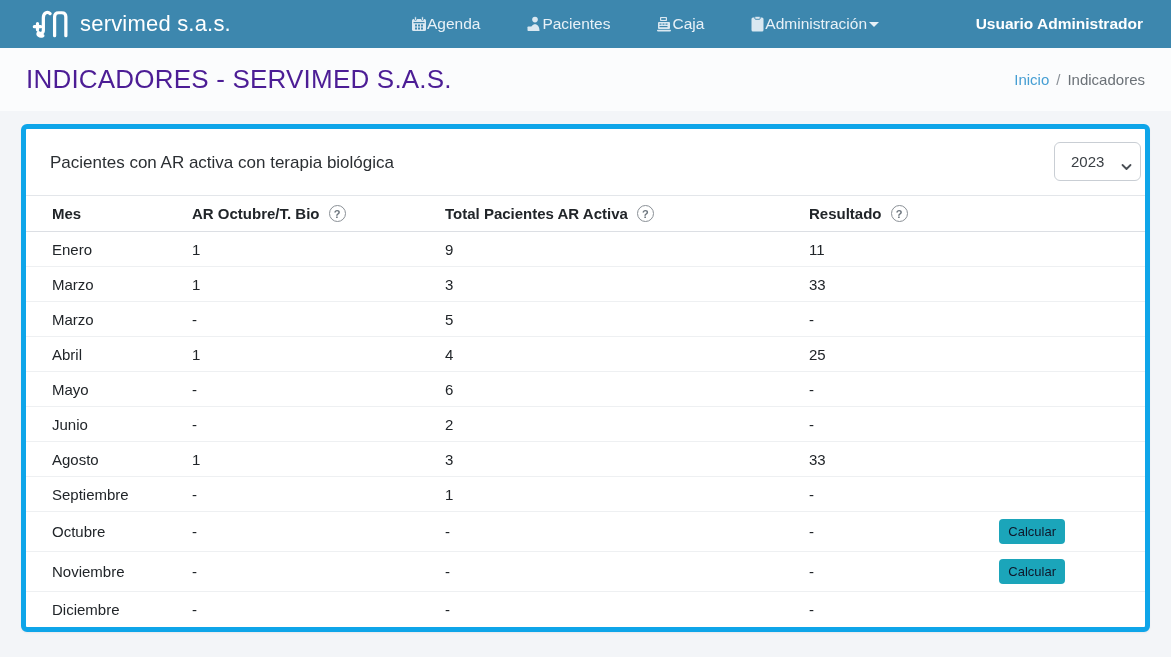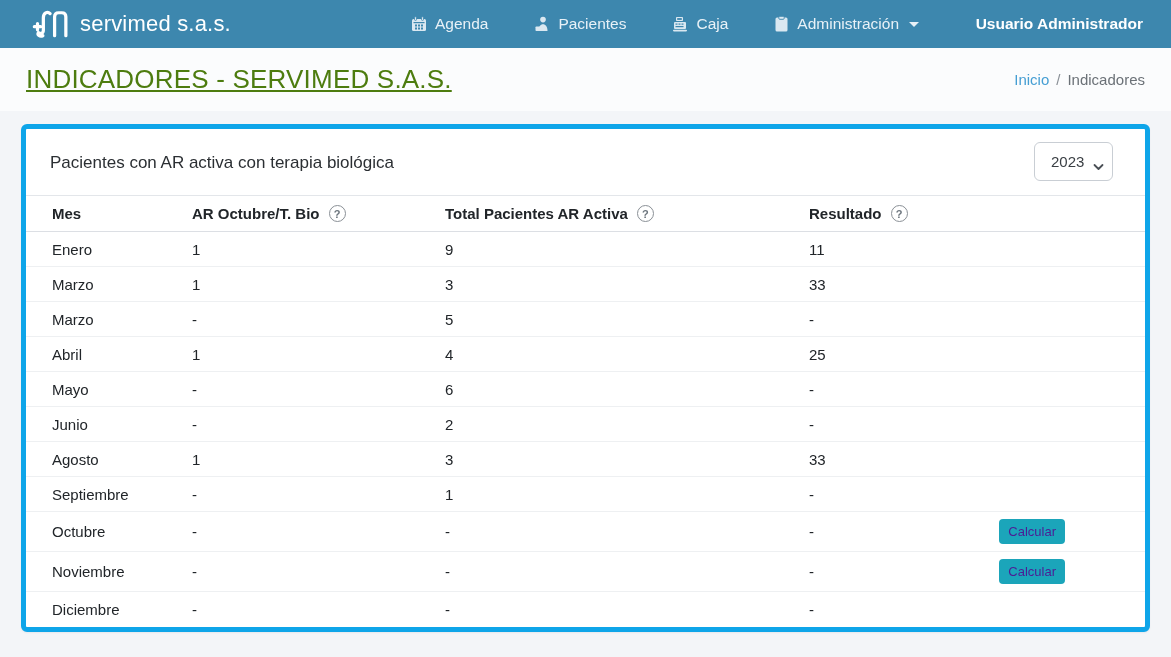--- a/index.html
+++ b/index.html
@@ -22,21 +22,21 @@
     display:flex; align-items:center; gap:8px;
     color:#ffffff; font-size:22px; letter-spacing:.2px;
     cursor:pointer; text-decoration:none;
   }
   .brand svg { display:block; }
   .nav-items {
     display:flex; align-items:center;
     margin-left:180px; gap:46px;
   }
   .nav-item {
-    display:flex; align-items:center; gap:8px;
+    display:flex; align-items:center; 
     color:#e8f1f7; font-size:15.5px; cursor:pointer;
   }
   .nav-item svg { display:block; opacity:.92; }
   .caret {
     width:0; height:0; margin-left:2px;
     border-left:5px solid transparent;
     border-right:5px solid transparent;
     border-top:5px solid #e8f1f7;
   }
   .navbar-user {
@@ -47,24 +47,23 @@
 
   
   .page-header {
     background:#fbfcfd;
     height:63px;
     display:flex; align-items:center;
     padding:0 26px;
   }
   .page-title {
     font-size:26px;
-    color:#4d7c0f;
+    color:#4c1d95;
     font-weight:400;
     letter-spacing:.2px;
-    text-decoration:underline;
   }
   .breadcrumb {
     margin-left:auto;
     font-size:15px;
     display:flex; gap:7px;
   }
   .breadcrumb .bc-home { color:#459ed3; cursor:pointer; text-decoration:none; }
   .breadcrumb .bc-sep { color:#8a9096; }
   .breadcrumb .bc-current { color:#6b7177; }
 
@@ -76,22 +75,22 @@
     border-radius:6px;
     box-shadow:0 1px 2px rgba(30,40,60,.06);
     overflow:hidden;
   }
   .card-header {
     position:relative;
     padding:24px 20px 22px 24px;
   }
   .card-title { font-size:17px; color:#2b2f33; font-weight:400; }
   .year-select-wrap {
-    position:absolute; right:32px; top:13px;
-    width:79px; height:39px;
+    position:absolute; right:4px; top:13px;
+    width:87px; height:39px;
   }
   .year-select {
     width:100%; height:100%;
     appearance:none; -webkit-appearance:none;
     border:1px solid #c9ced4;
     border-radius:6px;
     background:#ffffff;
     font-family:"Liberation Sans","DejaVu Sans",sans-serif;
     font-size:15px; color:#3a3f44;
     padding:0 24px 0 16px;
@@ -131,21 +130,21 @@
     padding:7px 8px 7px 0;
     height:35px;
     border-top:1px solid #eef0f2;
     vertical-align:middle;
   }
   tbody tr:first-child td { border-top:none; }
   td.action-cell { text-align:left; padding-right:80px; }
   td.action-cell .btn-calcular { float:right; }
   .btn-calcular {
     background:#1ba5ba;
-    color:#4c1d95;
+    color:#0f172a;
     border:none;
     border-radius:4px;
     font-family:"Liberation Sans","DejaVu Sans",sans-serif;
     font-size:13px;
     padding:5px 9px;
     cursor:pointer;
   }
 </style>
 </head>
 <body>

